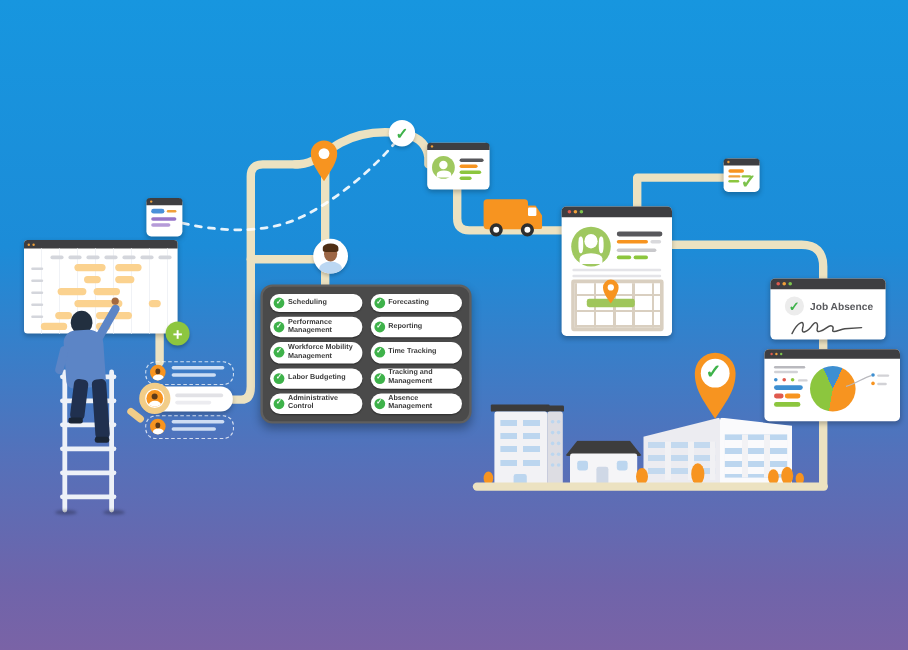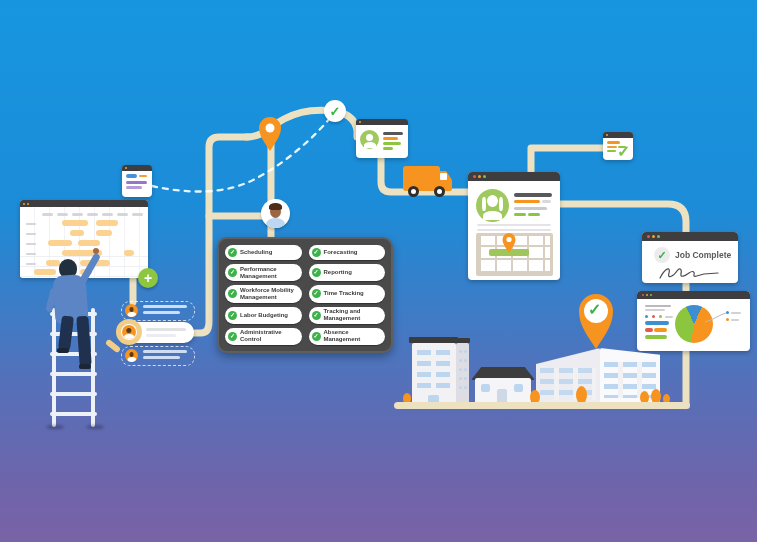--- a/index.html
+++ b/index.html
@@ -291,21 +291,21 @@
 
   <div class="card z2" style="left:642px;top:232px;width:96px;height:51px;">
     <div class="winbar">
       <span class="dot d-red"></span>
       <span class="dot d-org"></span>
       <span class="dot d-grn"></span>
     </div>
     <div class="abs" style="left:12px;top:15px;width:16px;height:16px;border-radius:50%;background:#ECECEC;display:grid;place-items:center;color:#3EB24A;font-size:11px;font-weight:700;">
       <span>✓</span>
     </div>
-    <div class="abs" style="left:33px;top:18px;font-size:8.5px;font-weight:700;color:#595A5E;">Job Complete</div>
+    <div class="abs" style="left:33px;top:18px;font-size:8.5px;font-weight:700;color:#595A5E;">Job Absence</div>
     <svg class="abs" style="left:16px;top:33px;" width="64" height="16" viewBox="0 0 64 16">
       <path d="M2,13 C7,3 13,1 11,8 C9,14 15,12 19,6 C22,2 24,4 23,9 C22,13 27,11 31,8 C35,5 37,7 36,10 C35,13 41,10 46,9 L60,8" fill="none" stroke="#4C4C4C" stroke-width="1.2" stroke-linecap="round"></path>
     </svg>
   </div>
 
   <div class="card z2" style="left:637px;top:291px;width:113px;height:60px;">
     <div class="winbar" style="height:8px;">
       <span class="dot sm d-red"></span>
       <span class="dot sm d-org"></span>
       <span class="dot sm d-grn"></span>

